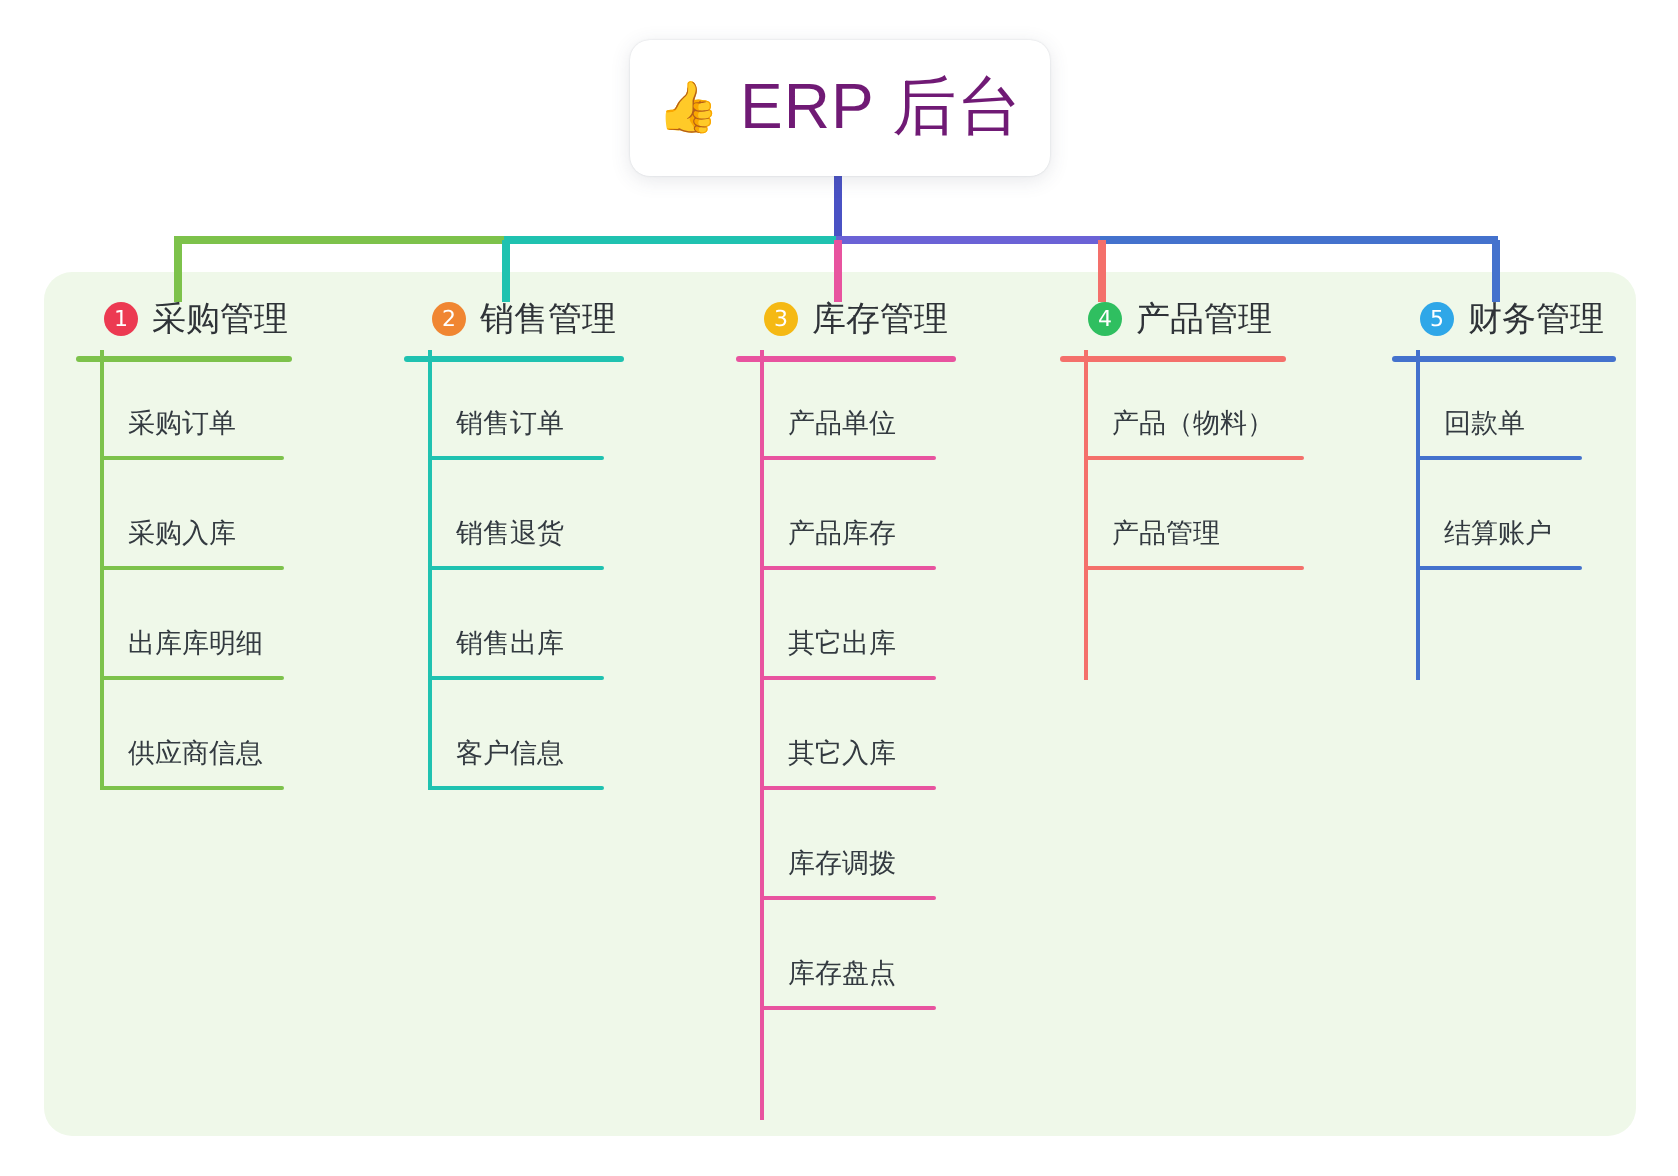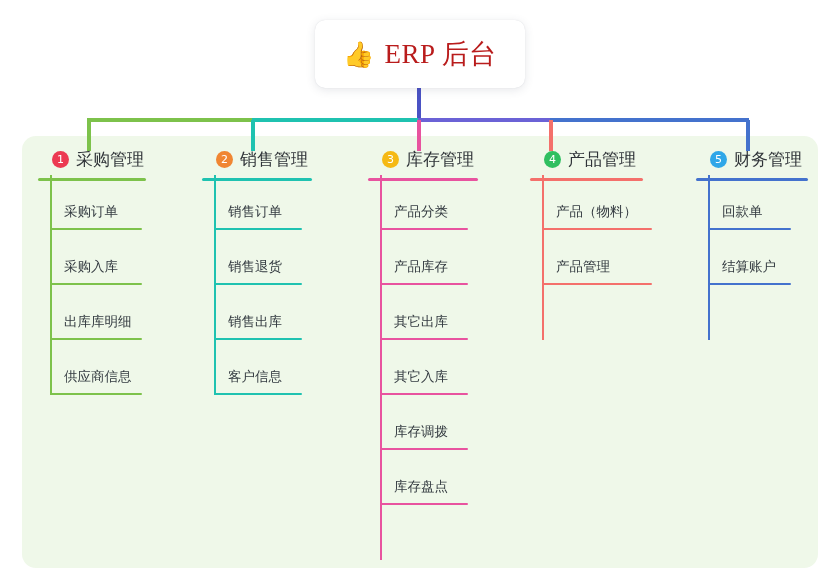--- a/index.html
+++ b/index.html
@@ -46,25 +46,24 @@
     align-items: center;
     justify-content: center;
     gap: 10px;
     box-sizing: border-box;
   }
   #root-node .thumb {
     font-size: 25px;
     line-height: 1;
   }
   #root-node .root-label {
-    font-size: 27px;
-    color: #b91c1c;
+    font-size: 32px;
+    color: #701a75;
     letter-spacing: 0.5px;
     white-space: nowrap;
-    font-family: Liberation Serif, serif;
   }
 
   
   #connectors {
     position: absolute;
     left: 0;
     top: 0;
     width: 839px;
     height: 588px;
     pointer-events: none;
@@ -220,21 +219,21 @@
       </div>
       <div class="column" style="left: 368px;">
         <div class="col-head">
           <span class="badge" style="background: rgb(245, 185, 20);">3</span>
           <span class="col-title">库存管理</span>
           <div class="head-rule" style="width: 110px; background: rgb(232, 83, 159);"></div>
         </div>
         <div class="leaves">
           <div class="spine" style="background: rgb(232, 83, 159); height: 385px;"></div>
           <div class="leaf">
-            <span class="leaf-text">产品分类</span>
+            <span class="leaf-text">产品单位</span>
             <div class="leaf-rule" style="width: 88px; background: rgb(232, 83, 159);"></div>
           </div>
           <div class="leaf">
             <span class="leaf-text">产品库存</span>
             <div class="leaf-rule" style="width: 88px; background: rgb(232, 83, 159);"></div>
           </div>
           <div class="leaf">
             <span class="leaf-text">其它出库</span>
             <div class="leaf-rule" style="width: 88px; background: rgb(232, 83, 159);"></div>
           </div>

